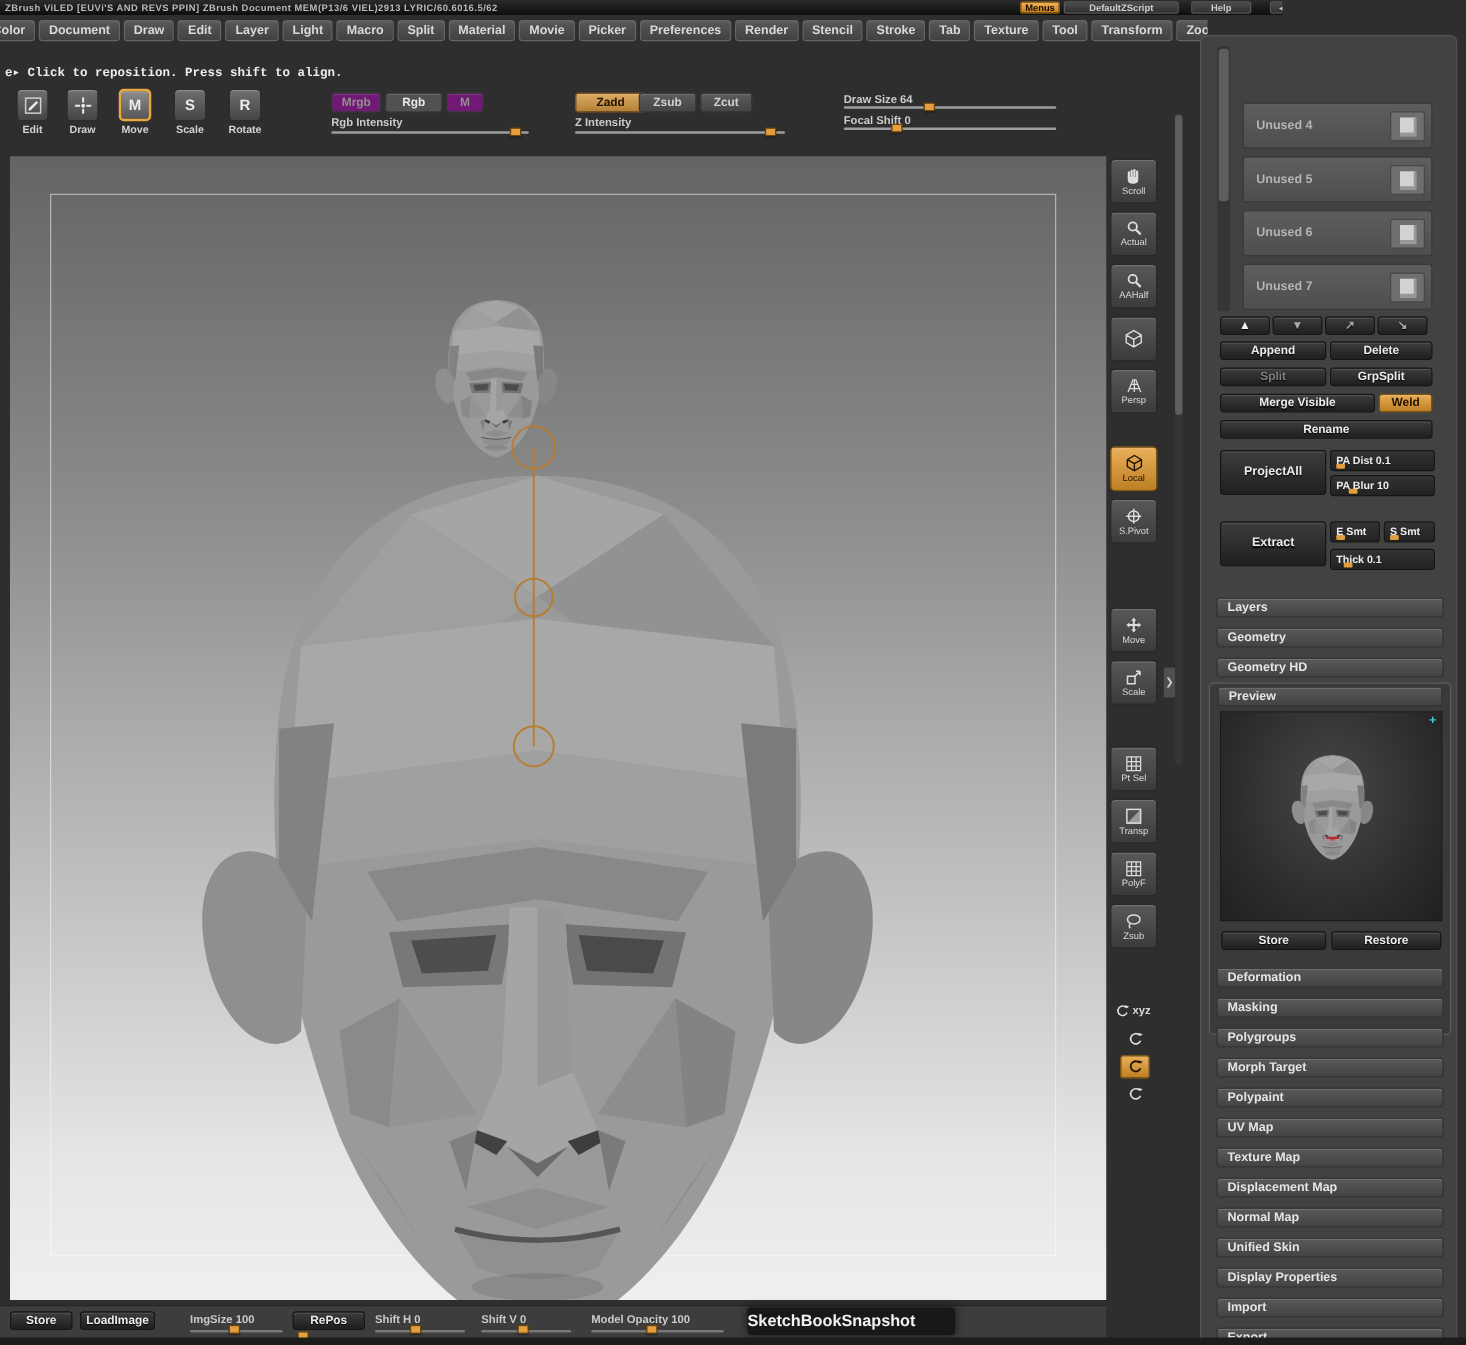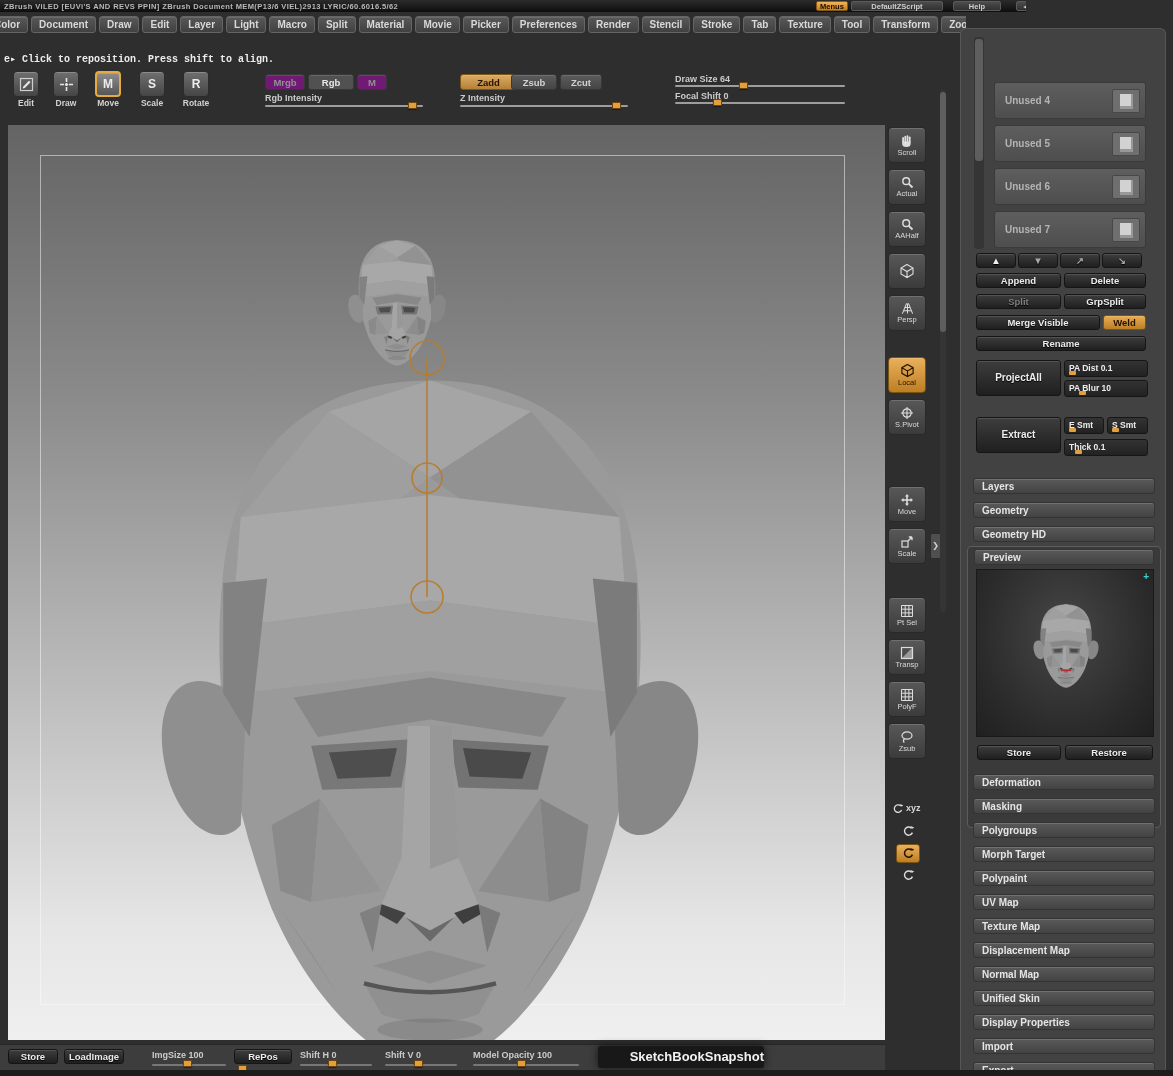--- a/index.html
+++ b/index.html
@@ -52,21 +52,21 @@
 .dbtn.bigbtn{height:36px;line-height:34px;font-size:10px}
 .sechdr{position:absolute;left:12px;width:182px;height:16px;line-height:15px;padding-left:8px;font-size:10px;font-weight:bold;color:#e5e5e5;background:linear-gradient(#595959,#434343);border:1px solid #343434;border-radius:3px;box-shadow:inset 0 1px 0 rgba(255,255,255,.15)}
 .tslider{position:absolute;background:linear-gradient(#333,#222);border:1px solid #161616;border-radius:3px;color:#ececec;font-size:8.5px;font-weight:bold;padding:2px 0 0 4px;height:17px;white-space:nowrap;overflow:hidden}
 .tsl-h{position:absolute;bottom:1px;width:7px;height:4px;background:#e49f3d;border-radius:1px}
 #previewbox{position:absolute;left:6px;top:517px;width:194px;height:282px;background:#3a3a3a;border:1px solid #5c5c5c;border-radius:4px}
 #previewvp{position:absolute;left:8px;top:22px;width:178px;height:168px;background:radial-gradient(ellipse at 50% 38%,#474747 0%,#2a2a2a 70%,#202020 100%);border:1px solid #1a1a1a;overflow:hidden}
 #previewplus{position:absolute;right:4px;top:1px;color:#3fd2d2;font-size:10px;font-weight:bold}
 
 #bottombar{position:absolute;left:0;top:1044px;width:885px;height:26px;background:#3d3d3d;border-top:1px solid #272727}
 #bottomstrip{position:absolute;left:0;top:1070px;width:1173px;height:6px;background:#1d1d1d}
-#snapshot-title{position:absolute;left:598px;top:1046px;width:166px;height:22px;background:#181818;border-radius:3px;color:#f2f2f2;font-size:13px;font-weight:bold;text-align:right;line-height:21px;box-shadow:0 0 8px rgba(0,0,0,.65)}
+#snapshot-title{position:absolute;left:598px;top:1046px;width:166px;height:22px;background:#181818;border-radius:3px;color:#f2f2f2;font-size:13px;font-weight:bold;text-align:left;line-height:21px;box-shadow:0 0 8px rgba(0,0,0,.65)}
 .vtrack{position:absolute;background:#353535;border-radius:3px}
 .vthumb{position:absolute;background:#5e5e5e;border-radius:3px}
 .collapse-tab{position:absolute;left:930px;top:533px;width:11px;height:26px;background:#4f4f4f;border:1px solid #2c2c2c;border-radius:2px;color:#d0d0d0;font-size:8px;text-align:center;line-height:24px}
 </style>
 </head>
 <body>
 
 <div id="app">
 
   <div id="titlebar">

